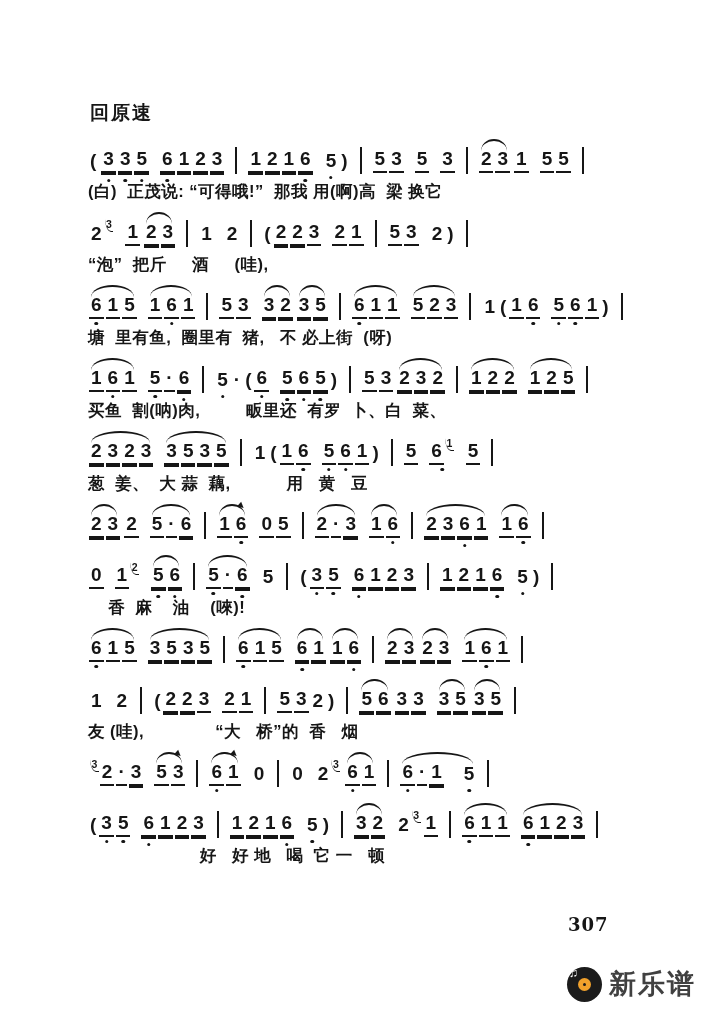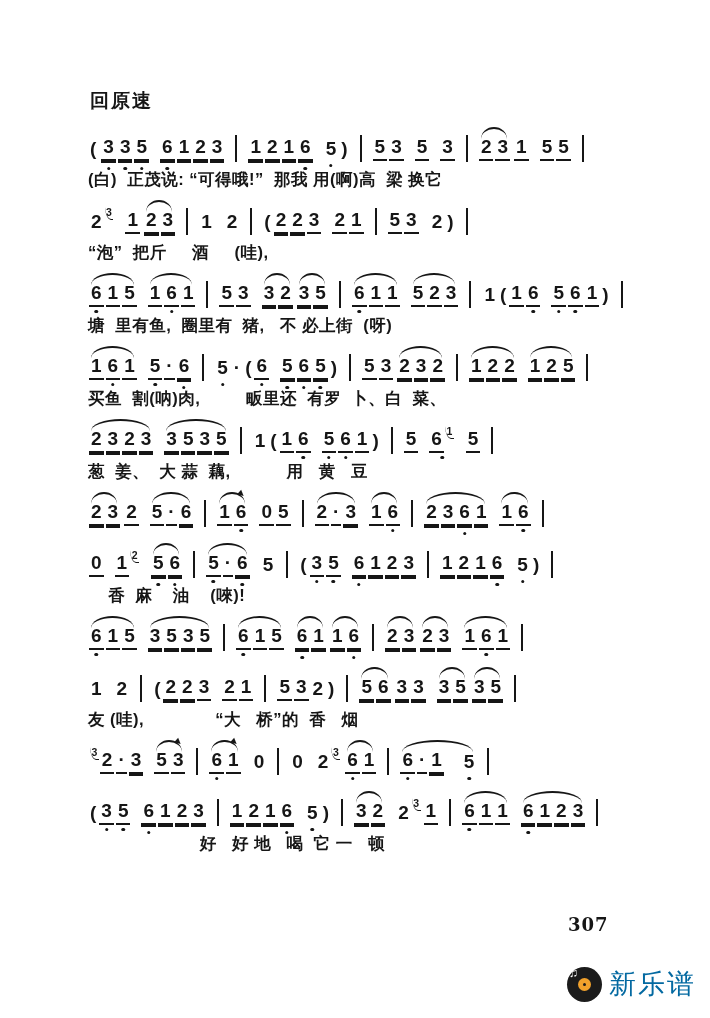--- a/index.html
+++ b/index.html
@@ -1,21 +1,21 @@
 <!DOCTYPE html>
 <html><head>
 <meta charset="utf-8">
 <style>
   html,body{margin:0;padding:0}
   body{
     width:710px;height:1018px;position:relative;overflow:hidden;
     background:#ffffff;color:#161616;
     font-family:"Liberation Sans","DejaVu Sans",sans-serif;
   }
-  .page{position:absolute;left:88px;top:88px;width:548px}
+  .page{position:absolute;left:88px;top:100px;width:548px}
   .tempo{font-size:19px;font-weight:700;letter-spacing:2px;margin:0 0 8px 2px}
   .system{margin-bottom:5px}
   .notation{display:flex;align-items:flex-end;height:46px}
   .group{position:relative;display:inline-flex;align-items:flex-end;margin:0 9px 0 0;padding-top:13px}
   .group.join{margin-left:-7px}
   .note{position:relative;display:inline-flex;align-items:flex-end;margin:0 1px 7px}
   .glyph{font-size:19px;font-weight:700;line-height:1.05;padding:0 2px 2px;position:relative;letter-spacing:0}
   .glyph.paren{font-weight:700;padding:0 1px 2px}
   .u1 > .glyph{border-bottom:2px solid #161616}
   .u2 > .glyph{border-bottom:2px solid #161616}
@@ -32,21 +32,21 @@
   .slur.arrow::after{content:"";position:absolute;right:-2px;top:-2px;width:0;height:0;
         border:3.5px solid transparent;border-left:6px solid #161616;transform:rotate(42deg)}
   .lyrics{font-size:16.5px;font-weight:700;letter-spacing:.5px;white-space:pre;line-height:1.15;margin-top:2px;min-height:20px}
   .page-number{position:absolute;left:568px;top:914px;font-family:"DejaVu Serif","Liberation Serif",serif;
         font-size:18px;font-weight:700;letter-spacing:1px}
   .logo{position:absolute;right:14px;top:966px;display:flex;align-items:center;gap:7px}
   .vinyl{width:35px;height:35px;border-radius:50%;background:#1b1b1b;position:relative;flex:0 0 auto}
   .vinyl .hub{position:absolute;left:50%;top:50%;width:13px;height:13px;margin:-6.5px 0 0 -6.5px;border-radius:50%;background:#f1a12c}
   .vinyl .hub::after{content:"";position:absolute;left:50%;top:50%;width:3px;height:3px;margin:-1.5px 0 0 -1.5px;border-radius:50%;background:#1b1b1b}
   .vinyl .notes{position:absolute;top:0;left:2px;color:#ffffff;font-size:12px;line-height:1}
-  .logo-text{font-size:27px;font-weight:400;color:#0369a1;letter-spacing:2px}
+  .logo-text{font-size:27px;font-weight:700;color:#404040;letter-spacing:2px}
 </style>
 </head>
 <body>
 
 <div class="page">
   <div class="tempo">回原速</div>
   <div>
       <div class="system">
         <div class="notation">
           <span class="group">

